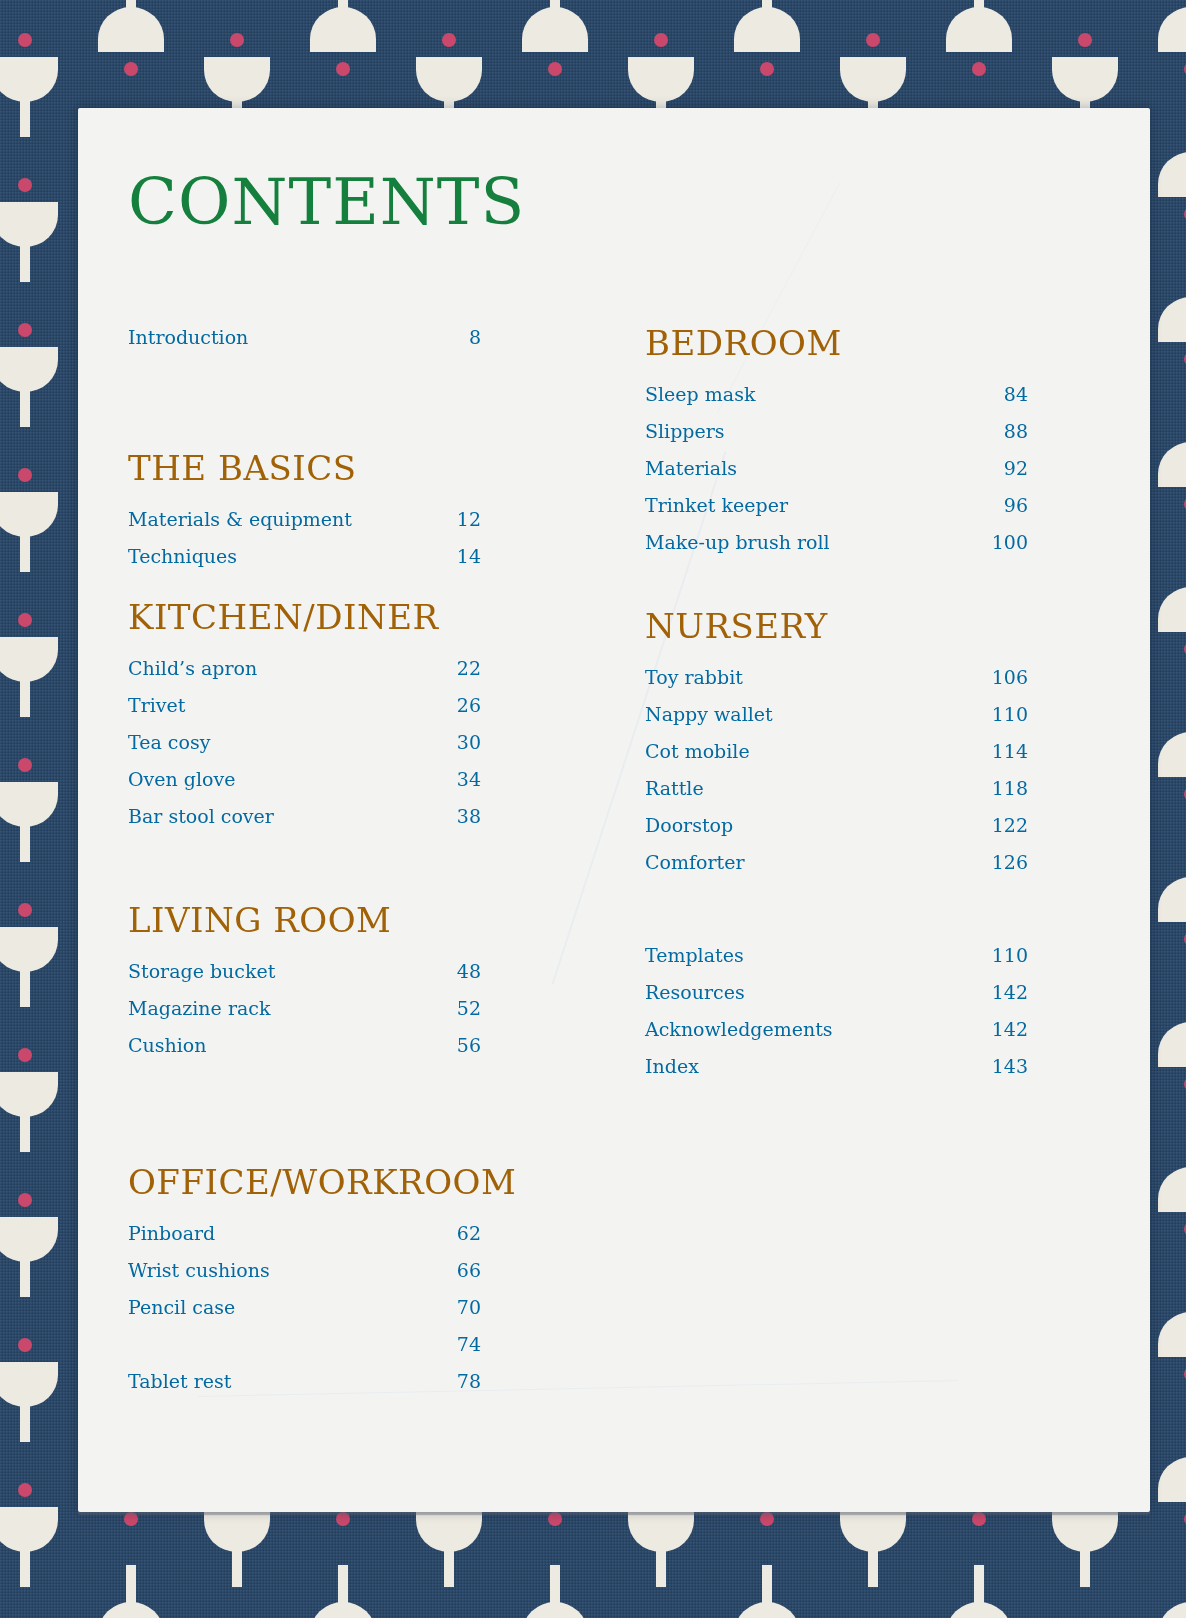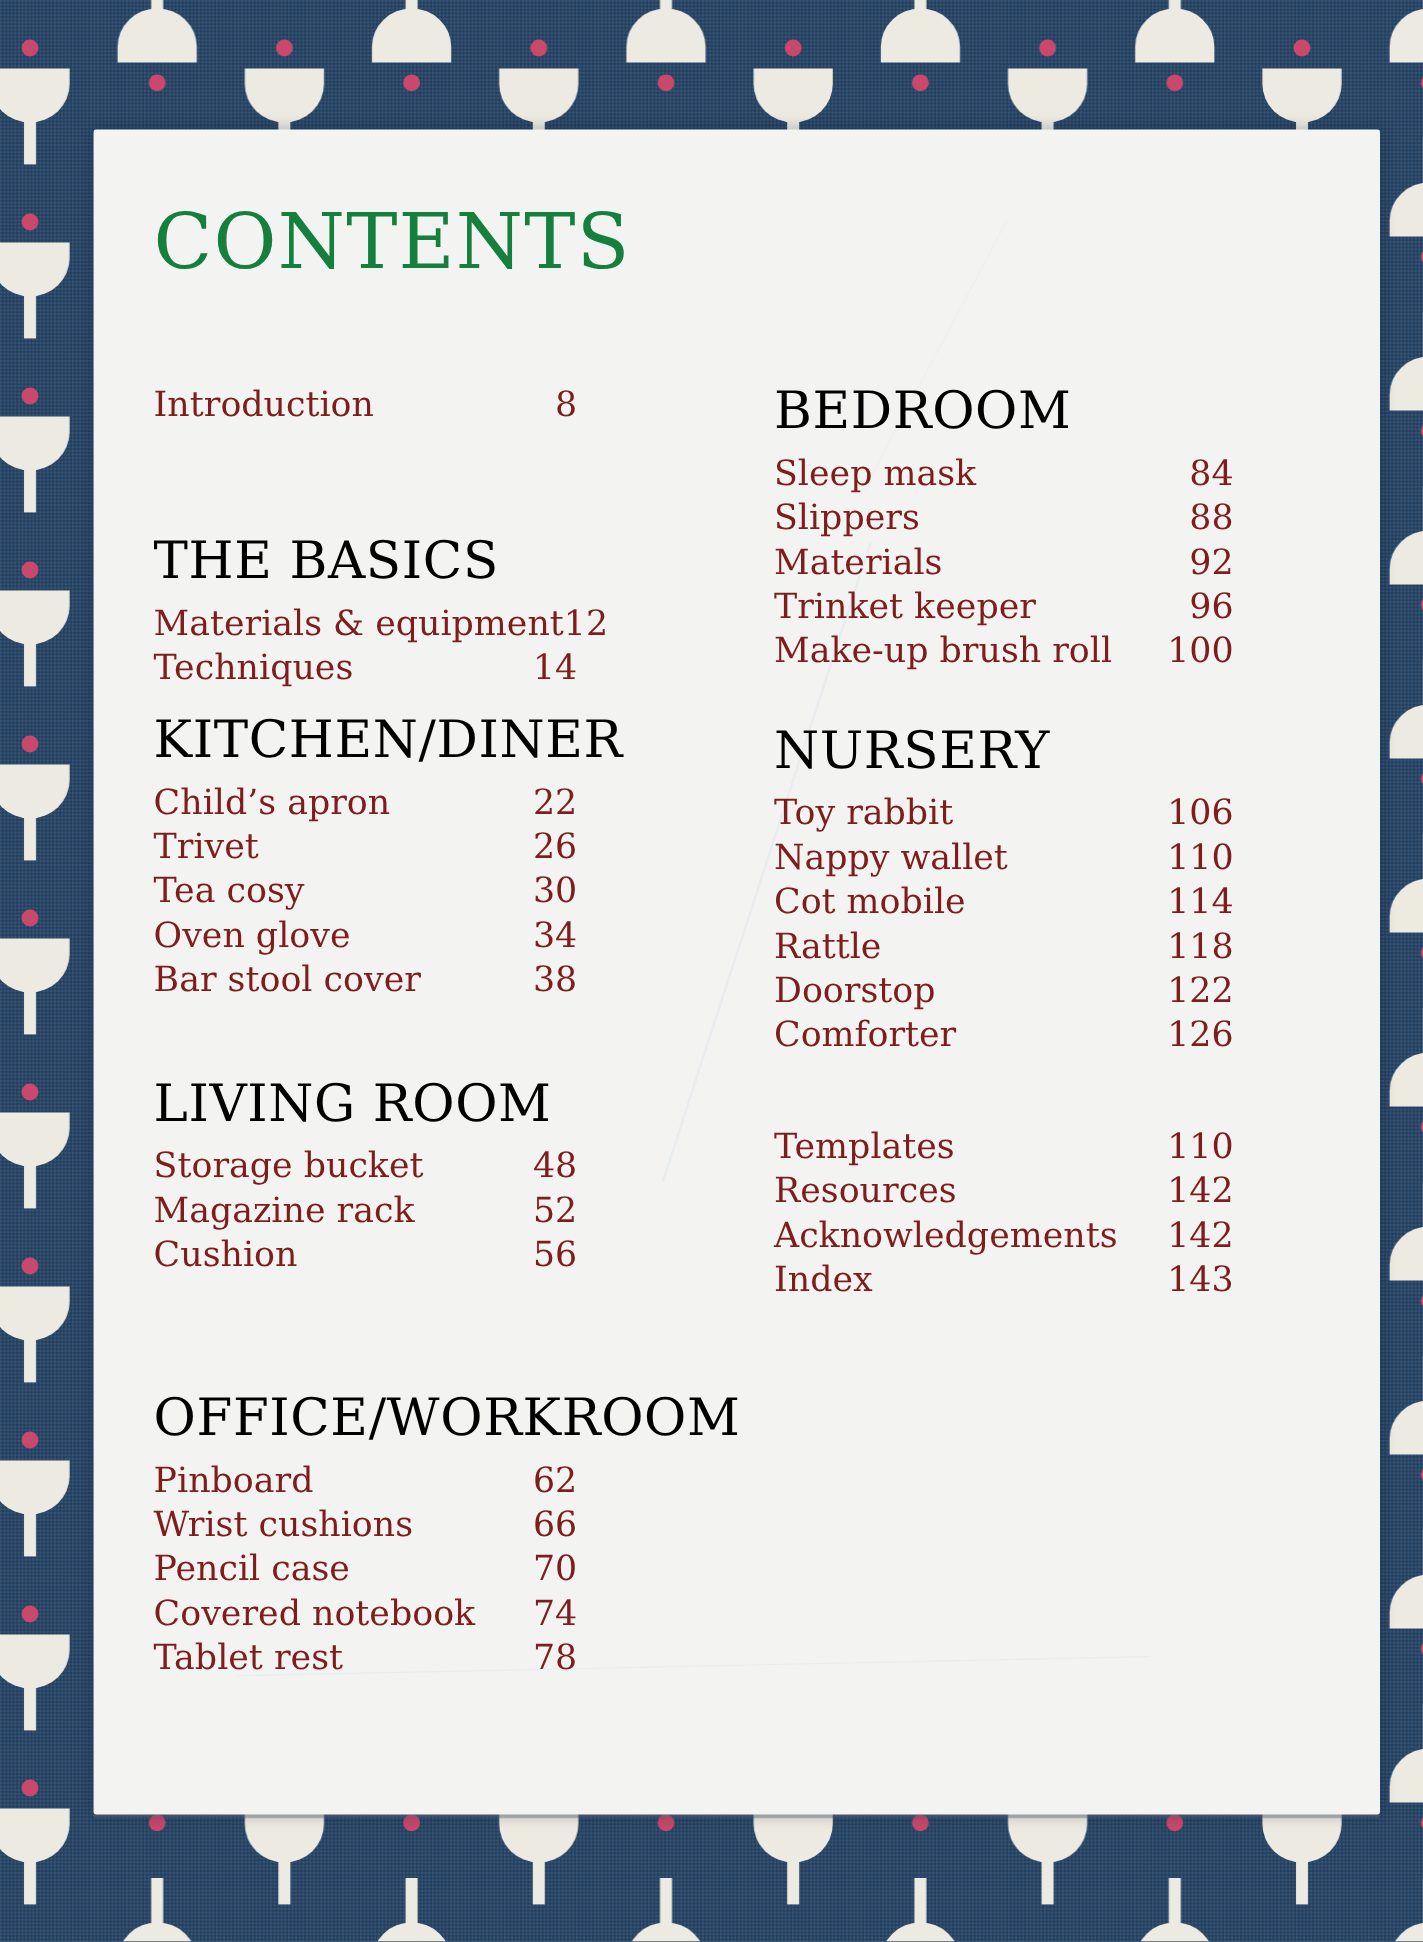--- a/index.html
+++ b/index.html
@@ -6,24 +6,24 @@
   .scene{position:relative;width:1186px;height:1618px;overflow:hidden;
          font-family:"DejaVu Serif","Liberation Serif",serif;}
   .fabric{position:absolute;left:0;top:0;width:1186px;height:1618px;display:block;}
   .page{position:absolute;left:78px;top:108px;width:1072px;height:1404px;
         background:#f3f4f2;border-radius:2px;
         box-shadow:0 3px 1px rgba(100,105,115,.45),0 0 12px rgba(8,18,38,.28);}
   .crease{position:absolute;background:#dde5ee;opacity:.45;pointer-events:none;}
   .page-title{position:absolute;left:50px;top:62px;margin:0;
         font-size:64px;font-weight:400;line-height:1;letter-spacing:1px;color:#15803d;}
   .sec{position:absolute;}
-  .sec-heading{font-size:43px;font-weight:400;line-height:40px;letter-spacing:.5px;
-        color:#000000;margin:0 0 13px 0;}
+  .sec-heading{font-size:34px;font-weight:400;line-height:40px;letter-spacing:.5px;
+        color:#a16207;margin:0 0 13px 0;}
   .toc-row{display:flex;align-items:baseline;height:37px;line-height:37px;
-        font-size:29px;color:#7f1d1d;}
+        font-size:19px;color:#0369a1;}
   .toc-label{white-space:nowrap;}
   .toc-page{margin-left:auto;text-align:right;}
 </style>
 </head>
 <body>
 
 <div class="scene">
 
   <svg class="fabric" width="1186" height="1618" viewBox="0 0 1186 1618" xmlns="http://www.w3.org/2000/svg">
     <defs>
@@ -128,21 +128,20 @@
       </div>
       <div class="toc-row">
         <span class="toc-label">Wrist cushions</span>
         <span class="toc-page">66</span>
       </div>
       <div class="toc-row">
         <span class="toc-label">Pencil case</span>
         <span class="toc-page">70</span>
       </div>
       <div class="toc-row">
-        <span class="toc-label">Covered notebook</span>
         <span class="toc-page">74</span>
       </div>
       <div class="toc-row">
         <span class="toc-label">Tablet rest</span>
         <span class="toc-page">78</span>
       </div>
     </section>
 
     <section class="sec" style="left:567px;top:215px;width:383px;">
       <h2 class="sec-heading">BEDROOM</h2>

